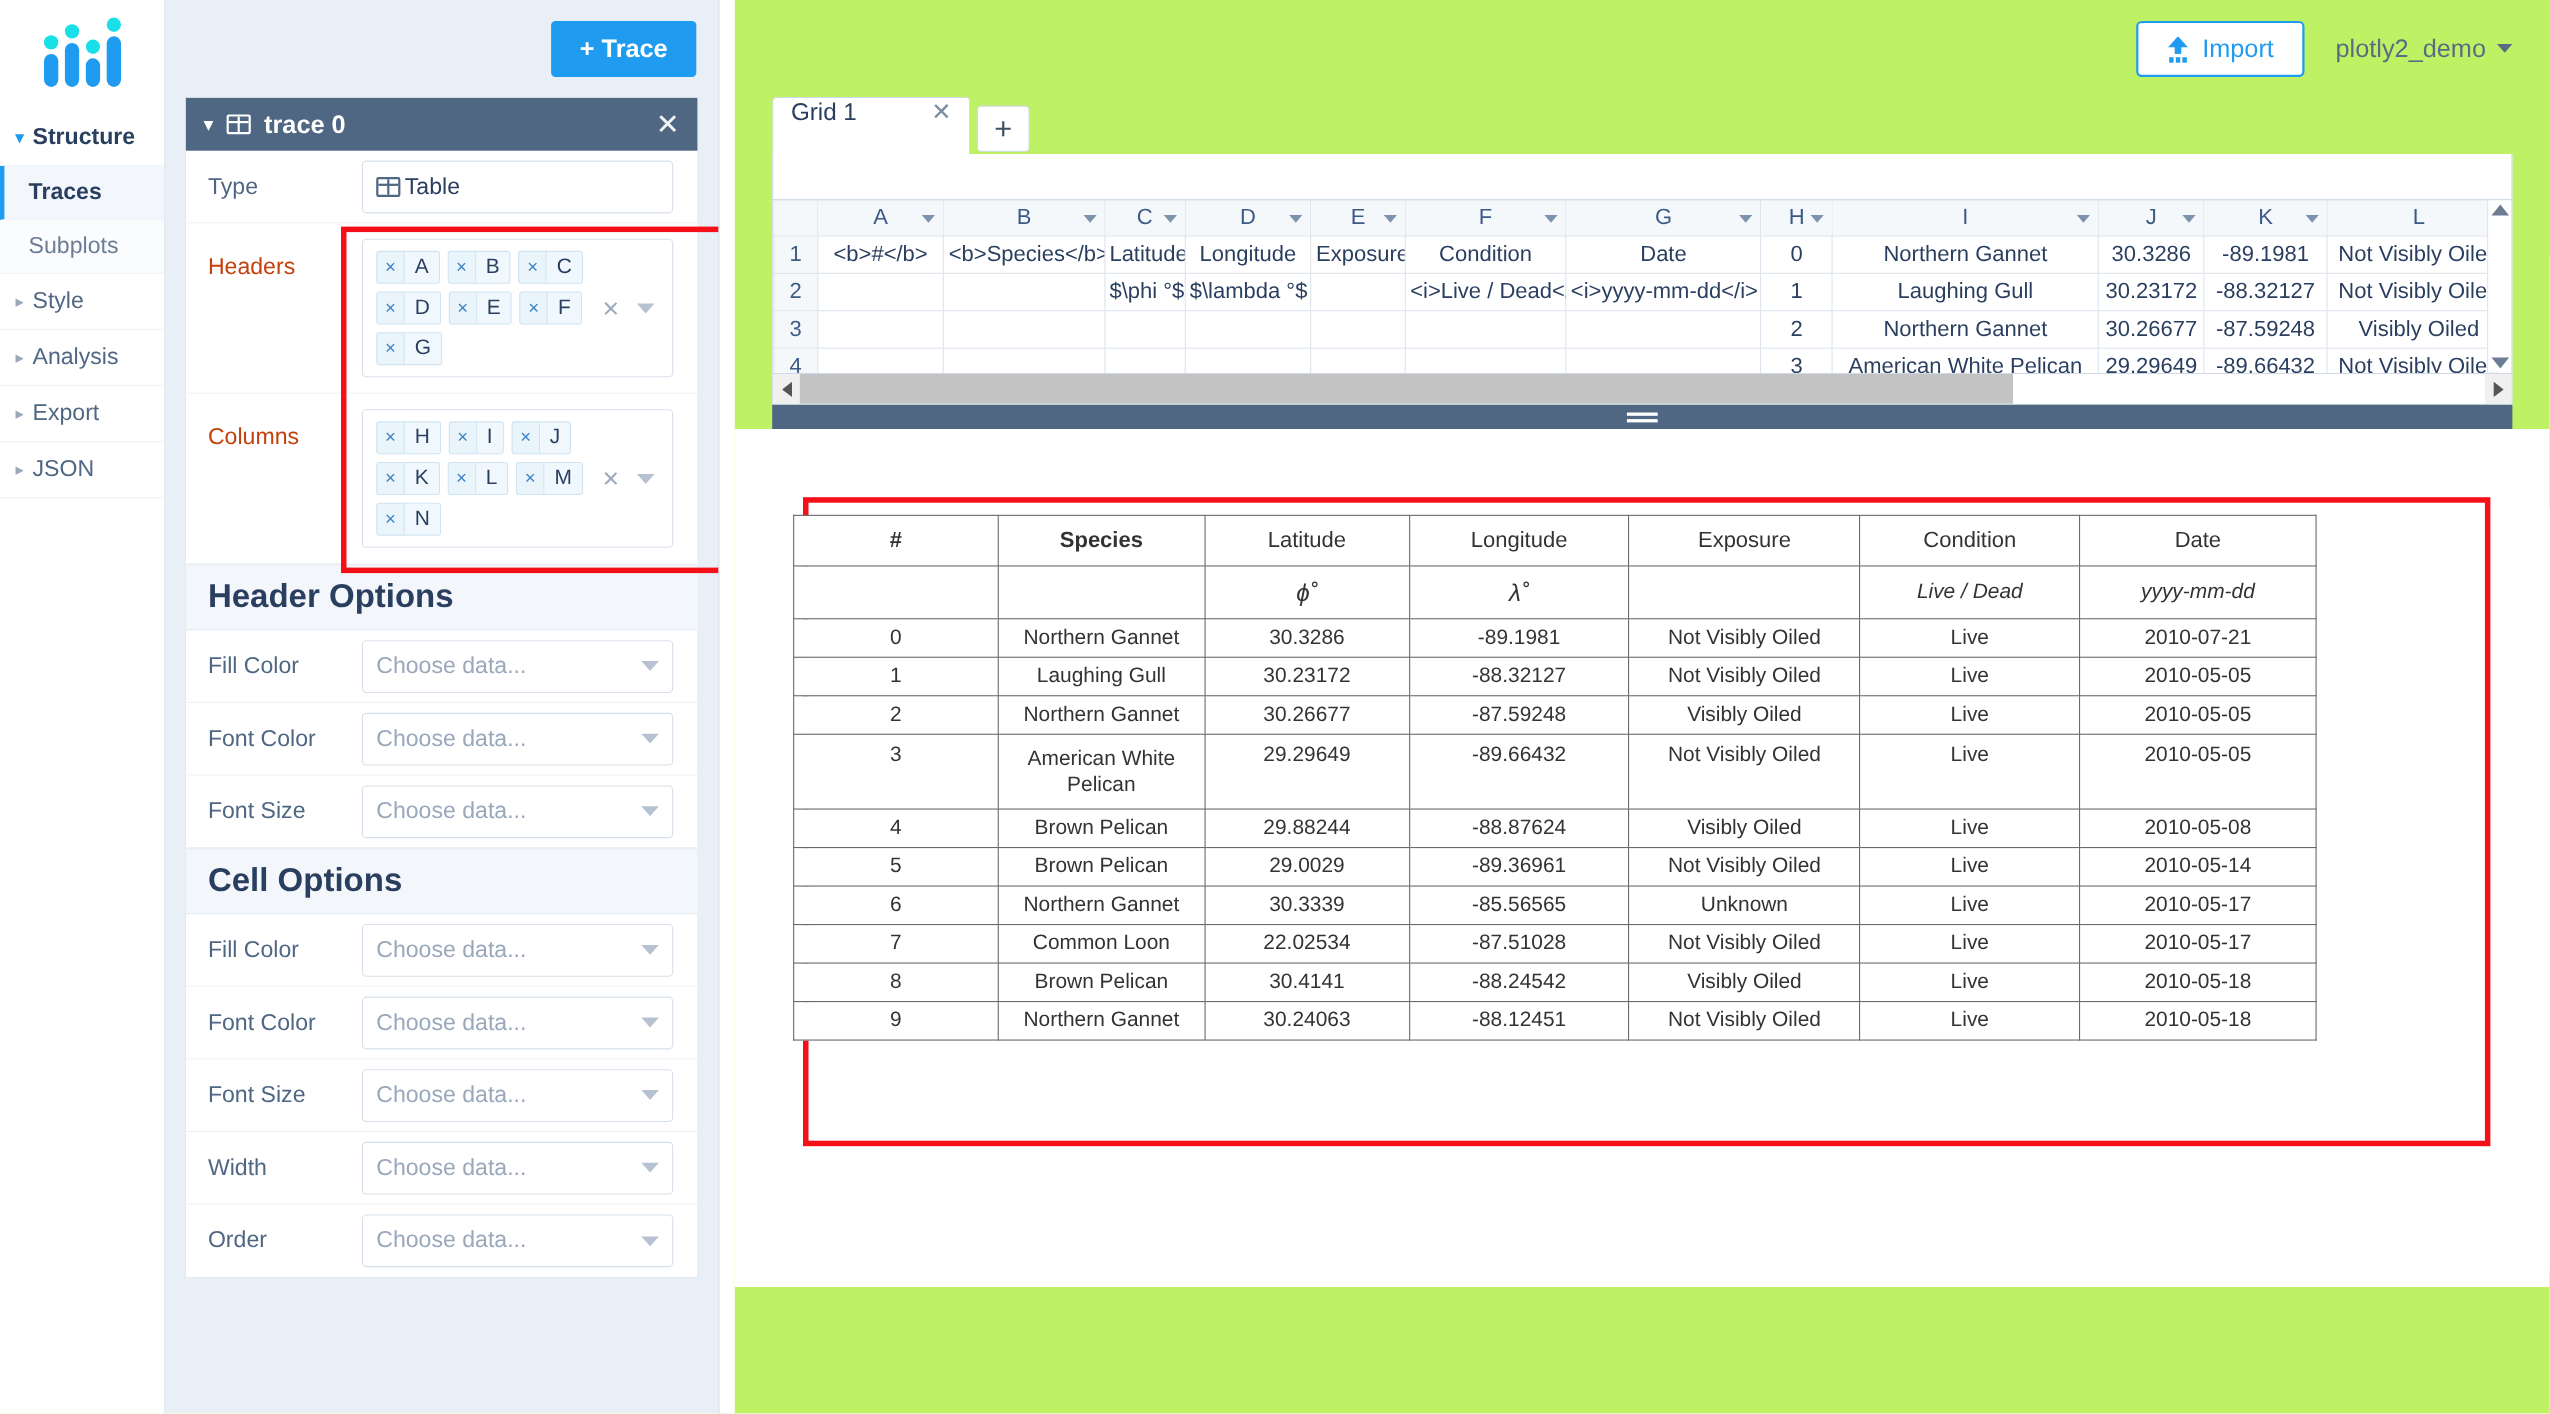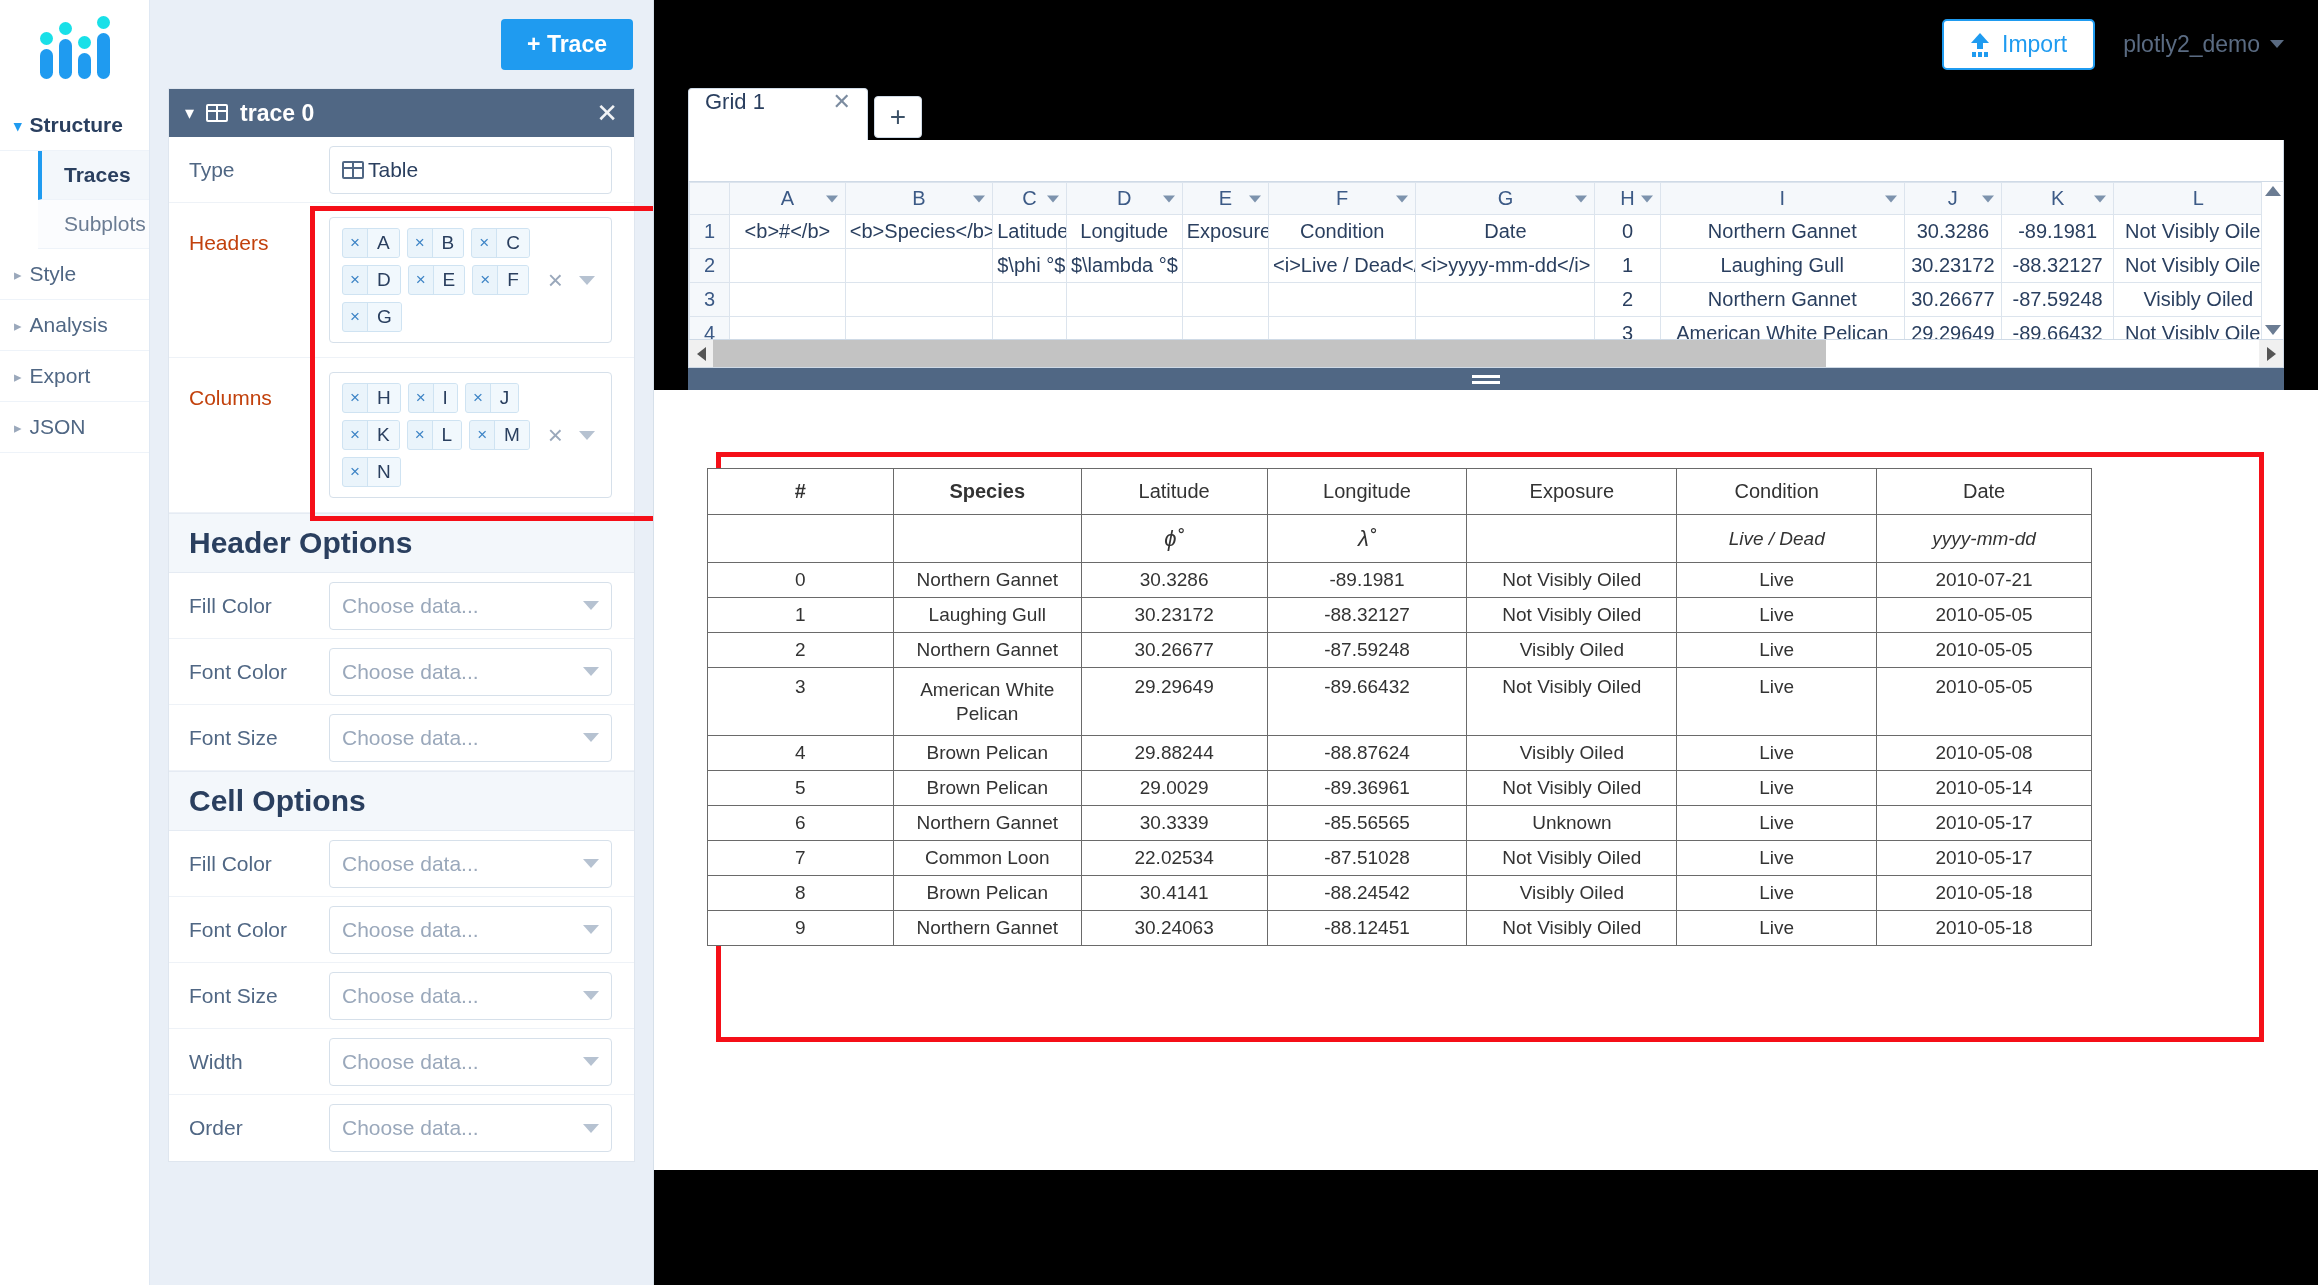--- a/index.html
+++ b/index.html
@@ -27,21 +27,21 @@
     display: flex; align-items: center; gap: 8px;
     padding: 13px 0 13px 14px;
     font-size: 21px; font-weight: bold; color: #2a3f5f;
     border-bottom: 1px solid #eef3f9;
     cursor: pointer;
   }
   .chev { font-size: 15px; color: #1f9bf0; line-height: 1; display:inline-block; }
   .chev.right { color: #9aa8bb; }
   .nav-item {
     padding: 12px 0 12px 26px; font-size: 21px; color: #506784;
-    border-bottom: 1px solid #eef3f9; cursor: pointer; background: #ffffff; margin-left: 38px;
+    border-bottom: 1px solid #eef3f9; cursor: pointer; background: #ffffff;
   }
   .nav-item.active {
     font-weight: bold; color: #2a3f5f; background: #f3f7fb;
     border-left: 4px solid #1f9bf0; padding-left: 22px;
   }
   .nav-item.sub { background: #fbfcfe; color: #6b7c93; }
   .nav-group-head.collapsed { font-weight: normal; color: #506784; }
   .nav-btns { padding: 20px 18px 0 18px; display: flex; flex-direction: column; gap: 16px; }
   .btn-save {
     background: #1f9bf0; color: #fff; border: none; border-radius: 4px;
@@ -123,21 +123,21 @@
   }
   .chip .cv { padding: 0 9px; display: flex; align-items: center; justify-content: center; background: #f1f8fd; }
   .ms-actions { display: flex; align-items: center; gap: 16px; padding-right: 6px; }
   .ms-clear { font-size: 26px; color: #9aa8bb; line-height: 1; cursor: pointer; }
 
   .redbox {
     position: absolute; border: 5px solid #f50f18; pointer-events: none; z-index: 30;
   }
 
   
-  .workspace { flex: 1; height: 1285px; background: #000000; position: relative; overflow: hidden; }
+  .workspace { flex: 1; height: 1285px; background: #bef264; position: relative; overflow: hidden; margin-left: 14px; }
   .ws-top {
     height: 88px; display: flex; align-items: center; justify-content: flex-end;
     gap: 28px; padding-right: 34px;
   }
   .btn-import {
     border: 2px solid #1f9bf0; color: #1f9bf0; background: #fff; border-radius: 5px;
     font-size: 23px; padding: 10px 26px; display: flex; align-items: center; gap: 12px;
     cursor: pointer; font-family: "Liberation Sans", sans-serif;
   }
   .ico-upload { width: 20px; height: 22px; position: relative; flex: 0 0 20px; }

